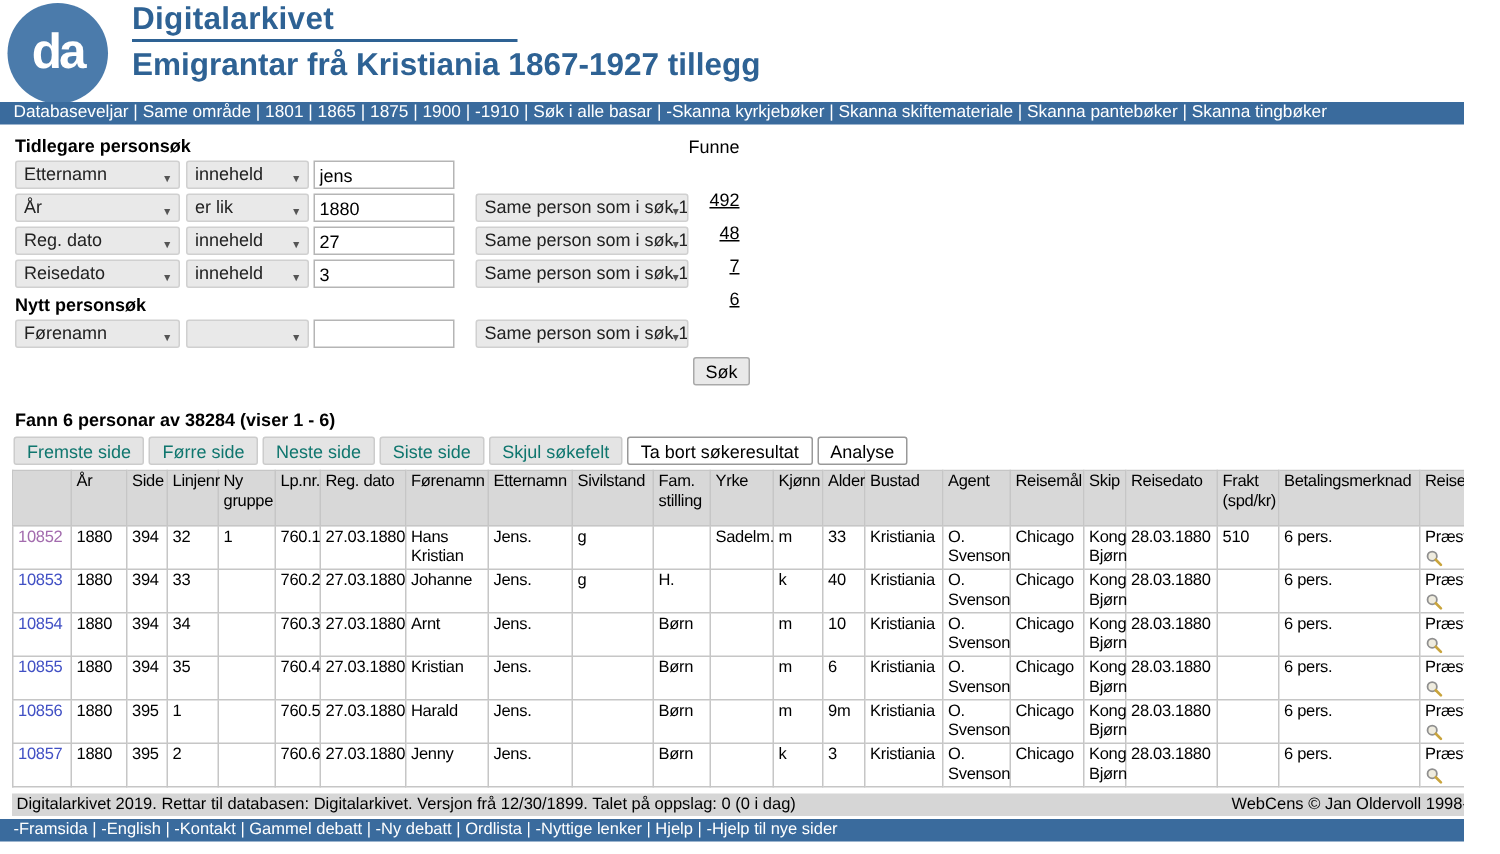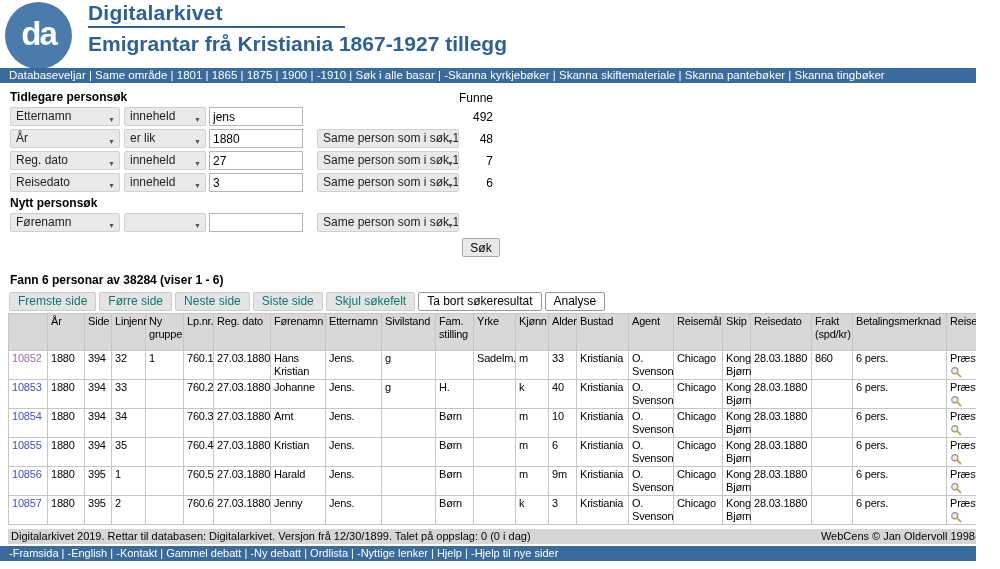--- a/index.html
+++ b/index.html
@@ -27,21 +27,21 @@
   #search{position:absolute;left:10px;top:90px;width:483px;font-size:12px;color:#000;}
   .sec-title{font-weight:bold;height:17px;}
   #funne{position:absolute;right:0;top:1px;font-weight:normal;}
   .srow{position:relative;height:19px;margin-bottom:3px;white-space:nowrap;}
   .fsel{display:inline-block;position:relative;box-sizing:border-box;height:19px;background:#e9e9e9;
         border:1px solid #d0d0d0;border-radius:2px;padding:0 14px 0 5px;line-height:17px;color:#222;
         vertical-align:top;overflow:hidden;cursor:pointer;}
   .farr{position:absolute;right:4px;top:3px;font-size:7px;color:#555;}
   .sinput{box-sizing:border-box;height:19px;width:94px;margin-left:3px;border:1px solid #b5b5b5;
           font:12px "Liberation Sans","DejaVu Sans",sans-serif;padding:0 3px;vertical-align:top;}
-  .count{position:absolute;right:0;top:3px;}
+  .count{position:absolute;right:0;top:19px;text-decoration:underline;}
   #new-title{margin-top:4px;}
   #soek{position:absolute;left:452px;top:148px;width:38px;height:19px;background:#e9e9e9;
         border:1px solid #a9a9a9;border-radius:2px;font:12px "Liberation Sans","DejaVu Sans",sans-serif;
         color:#000;padding:0;cursor:pointer;}
 
   
   #summary{position:absolute;left:10px;top:273px;font-size:12px;font-weight:bold;}
   #toolbar{position:absolute;left:9px;top:291px;white-space:nowrap;}
   .tbtn{display:inline-block;box-sizing:border-box;height:19px;margin-right:3px;padding:0 8px;
         background:#fff;border:1px solid #999;border-radius:2px;color:#000;line-height:16px;
@@ -165,21 +165,21 @@
             <td>g</td>
             <td></td>
             <td>Sadelm.</td>
             <td>m</td>
             <td>33</td>
             <td>Kristiania</td>
             <td>O. Svenson</td>
             <td>Chicago</td>
             <td>Kong Bjørn</td>
             <td>28.03.1880</td>
-            <td>860</td>
+            <td>510</td>
             <td>6 pers.</td>
             <td>
               <div class="rltext">Præstattest</div>
               <span class="mag"><svg width="12" height="12" viewBox="0 0 12 12">
                   <circle cx="4.8" cy="4.8" r="3.1" fill="#efecdf" stroke="#8f8f8f" stroke-width="1.2"></circle>
                   <line x1="7.2" y1="7.2" x2="10.6" y2="10.6" stroke="#c9a43c" stroke-width="1.8" stroke-linecap="round"></line>
                 </svg></span>
             </td>
           </tr>
           <tr>

